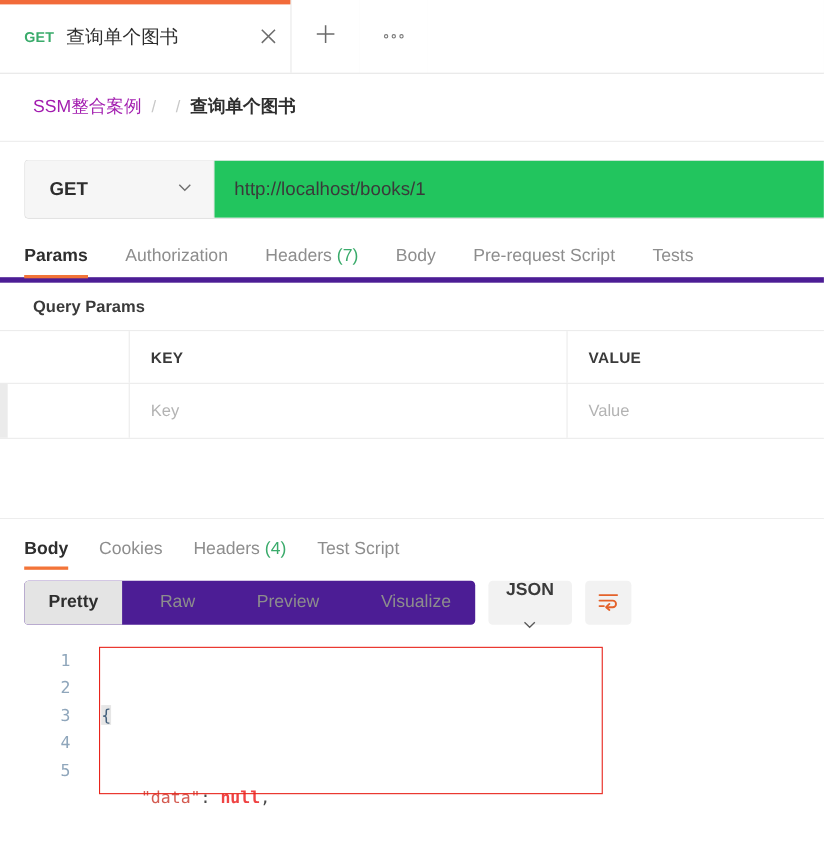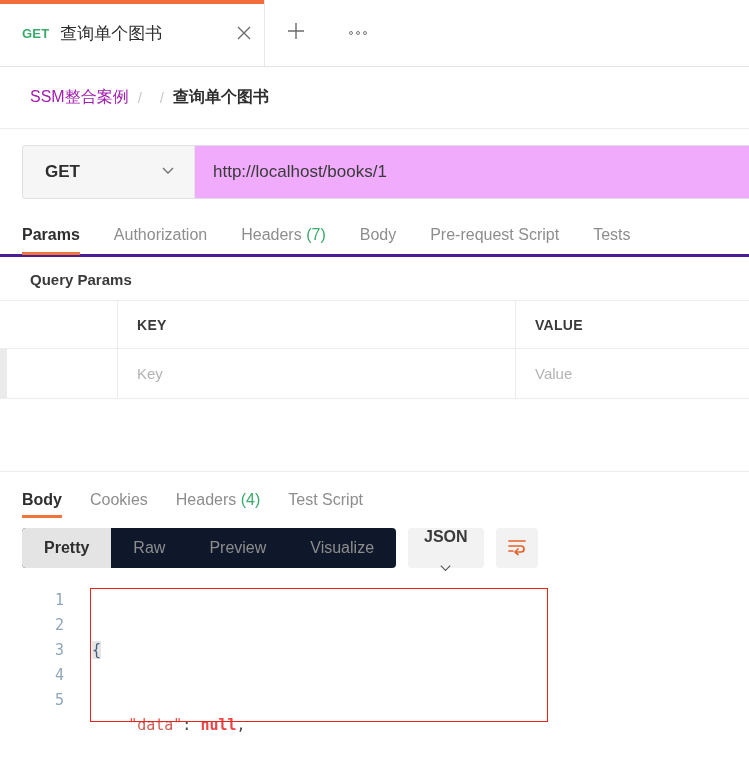--- a/index.html
+++ b/index.html
@@ -147,30 +147,30 @@
     color: #2e2e2e;
   }
   .chevron { color: #6f6f6f; display:block; }
   .url-input {
     flex: 1;
     display: flex;
     align-items: center;
     padding-left: 18px;
     font-size: 17px;
     color: #3a3a3a;
-    background: #f0abfc;
+    background: #22c55e;
   }
 
   
   .req-tabs {
     display: flex;
     align-items: flex-end;
     padding-left: 22px;
     height: 44px;
-    border-bottom: 3px solid #4c1d95;
+    border-bottom: 5px solid #4c1d95;
     background: #ffffff;
     gap: 34px;
     box-sizing: border-box;
   }
   .req-tab {
     position: relative;
     font-size: 16px;
     color: #8d8d8d;
     padding-bottom: 10px;
     white-space: nowrap;
@@ -286,24 +286,25 @@
 
   .view-toolbar {
     display: flex;
     align-items: center;
     padding: 10px 0 10px 22px;
     gap: 12px;
     background: #ffffff;
   }
   .pill-group {
     display: flex;
-    background: #0f172a;
+    background: #4c1d95;
     border-radius: 4px;
     overflow: hidden;
     height: 40px;
+    gap: 12px;
   }
   .pill {
     display: flex;
     align-items: center;
     padding: 0 22px;
     font-size: 16px;
     color: #8d8d8d;
   }
   .pill.active {
     background: #e4e4e4;

